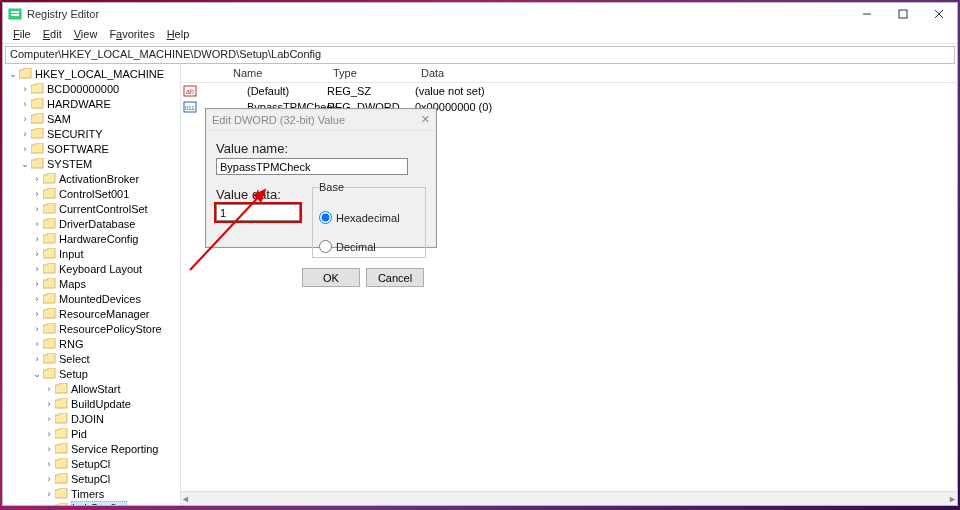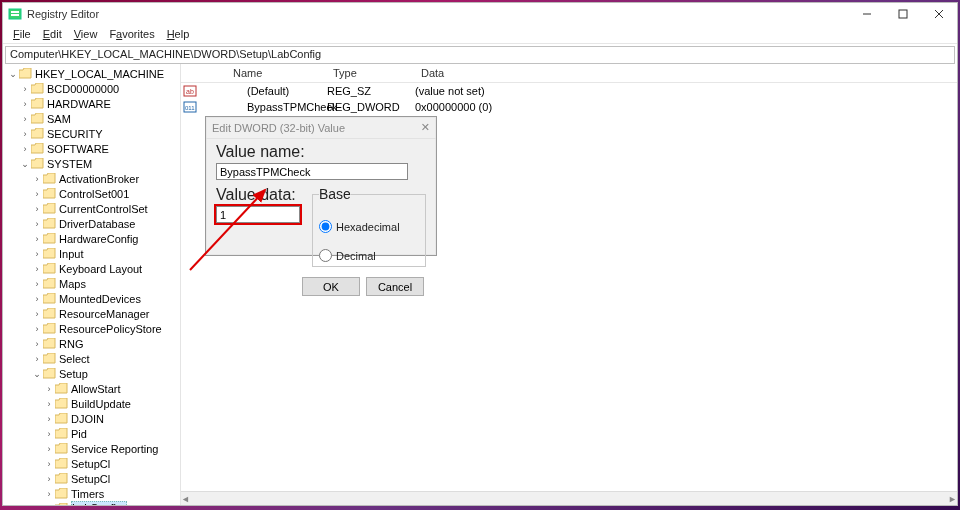--- a/index.html
+++ b/index.html
@@ -22,30 +22,30 @@
 .lbl { padding-right: 4px; }
 .lbl.sel { background: #cde8ff; border: 1px dotted #7bb; margin-top:-1px; }
 .listpane { flex: 1; font-size: 11px; position: relative; }
 .lhead { display: flex; height: 19px; border-bottom: 1px solid #e6e6e6; align-items: center; color: #333; }
 .lhead span { padding-left: 6px; }
 .col1 { width: 100px; margin-left: 46px; } .col2 { width: 88px; } .col3 { flex:1; }
 .lrow { display: flex; height: 16px; align-items: center; }
 .listicon { width: 14px; height: 14px; margin: 0 4px 0 2px; }
 .scroll { position: absolute; left: 0; right: 0; bottom: 0; height: 14px; background: #f0f0f0; border-top: 1px solid #dcdcdc; display: flex; align-items: center; justify-content: space-between; font-size: 9px; color: #888; }
 
-.dialog { position: absolute; left: 205px; top: 116px; width: 232px; height: 140px; background: #f0f0f0; border: 1px solid #999; box-shadow: 0 0 0 1px #e8e8e8 inset; }
+.dialog { position: absolute; left: 205px; top: 108px; width: 232px; height: 140px; background: #f0f0f0; border: 1px solid #999; box-shadow: 0 0 0 1px #e8e8e8 inset; }
 .dlg-title { height: 22px; display: flex; align-items: center; justify-content: space-between; padding: 0 6px; font-size: 11px; color: #888; border-bottom: 1px solid #e2e2e2; }
 .dlg-body { padding: 4px 10px; font-size: 11px; color: #222; }
-.dlg-label { font-size: 16px; margin-top: 0; }
+.dlg-label { font-size: 13px; margin-top: 6px; }
 .dlg-input { width: 192px; height: 17px; border: 1px solid #888; background: #fff; font-size: 11px; padding: 0 3px; margin-top: 2px; }
 .dlg-input.hl { outline: 2px solid #d00; }
 .dlg-row2 { display: flex; margin-top: 6px; }
 .dlg-left { width: 96px; }
 .dlg-right { flex:1; }
-.grp { font-size: 14px; }
+.grp { font-size: 11px; }
 .radio { display: flex; align-items: center; font-size: 11px; margin-top: 16px; }
 .radio input { margin-right: 4px; }
 .dlg-btns { display:flex; justify-content:flex-end; gap:6px; margin-top:10px; padding-right:2px;}
 .dlg-btn { width:58px; height:19px; font-size:11px; background:#e1e1e1; border:1px solid #adadad; }
 .arrow { position:absolute; left:170px; top:180px; pointer-events:none; }
 </style>
 </head>
 <body>
 
 <div class="window">

